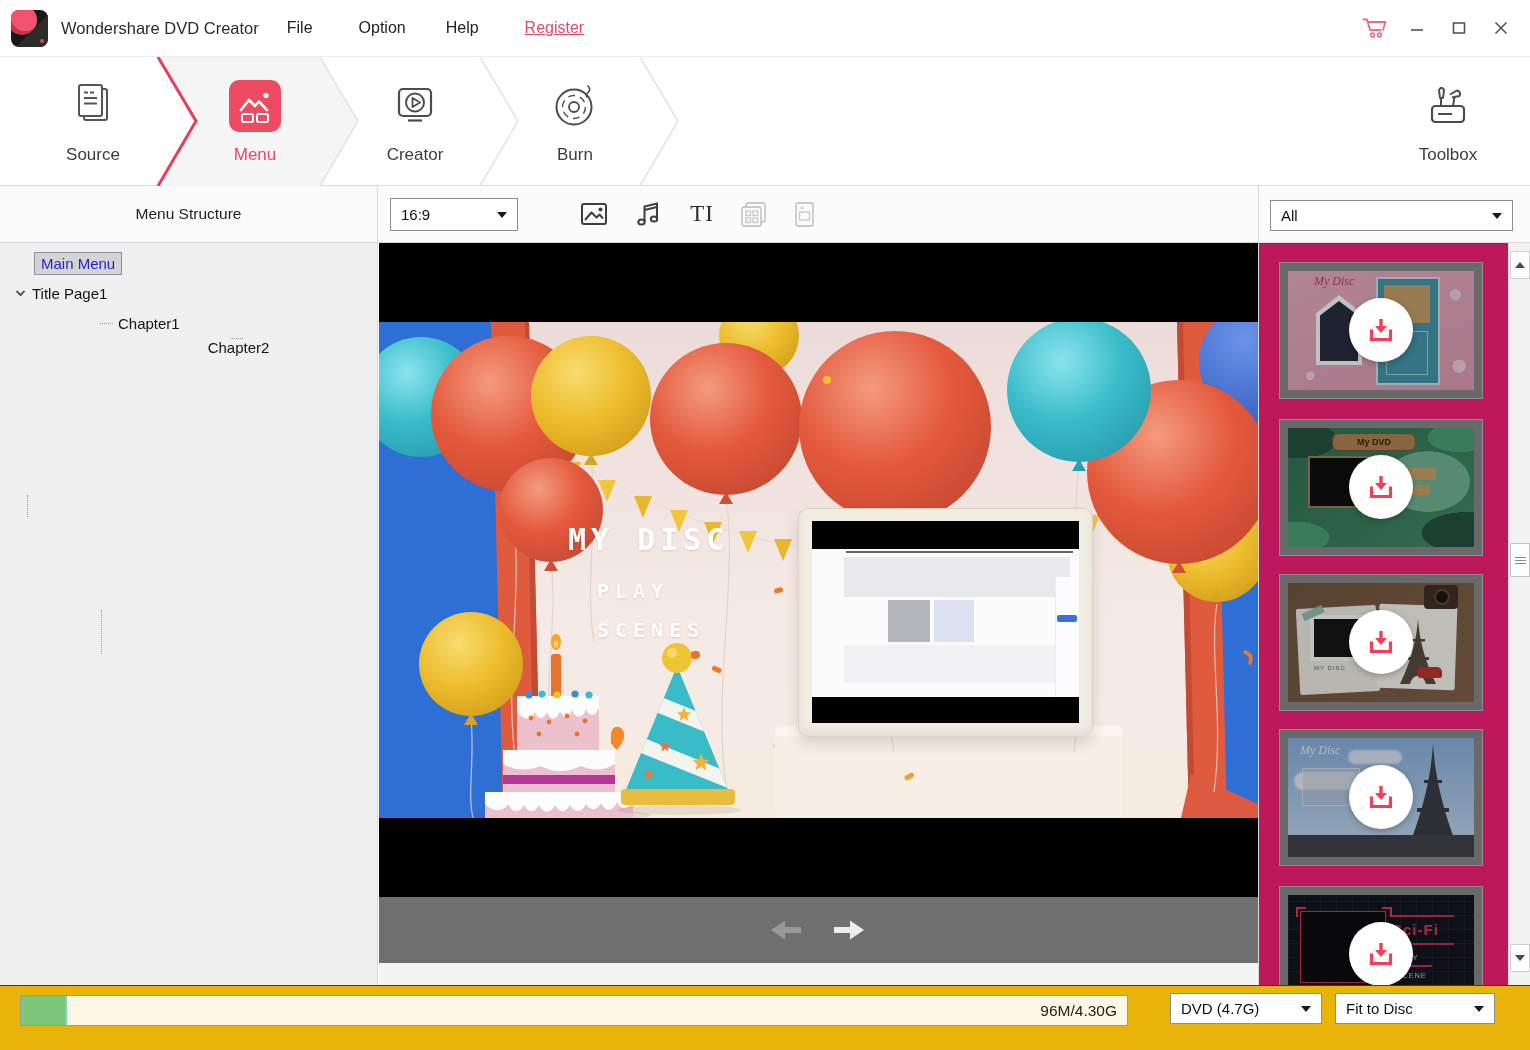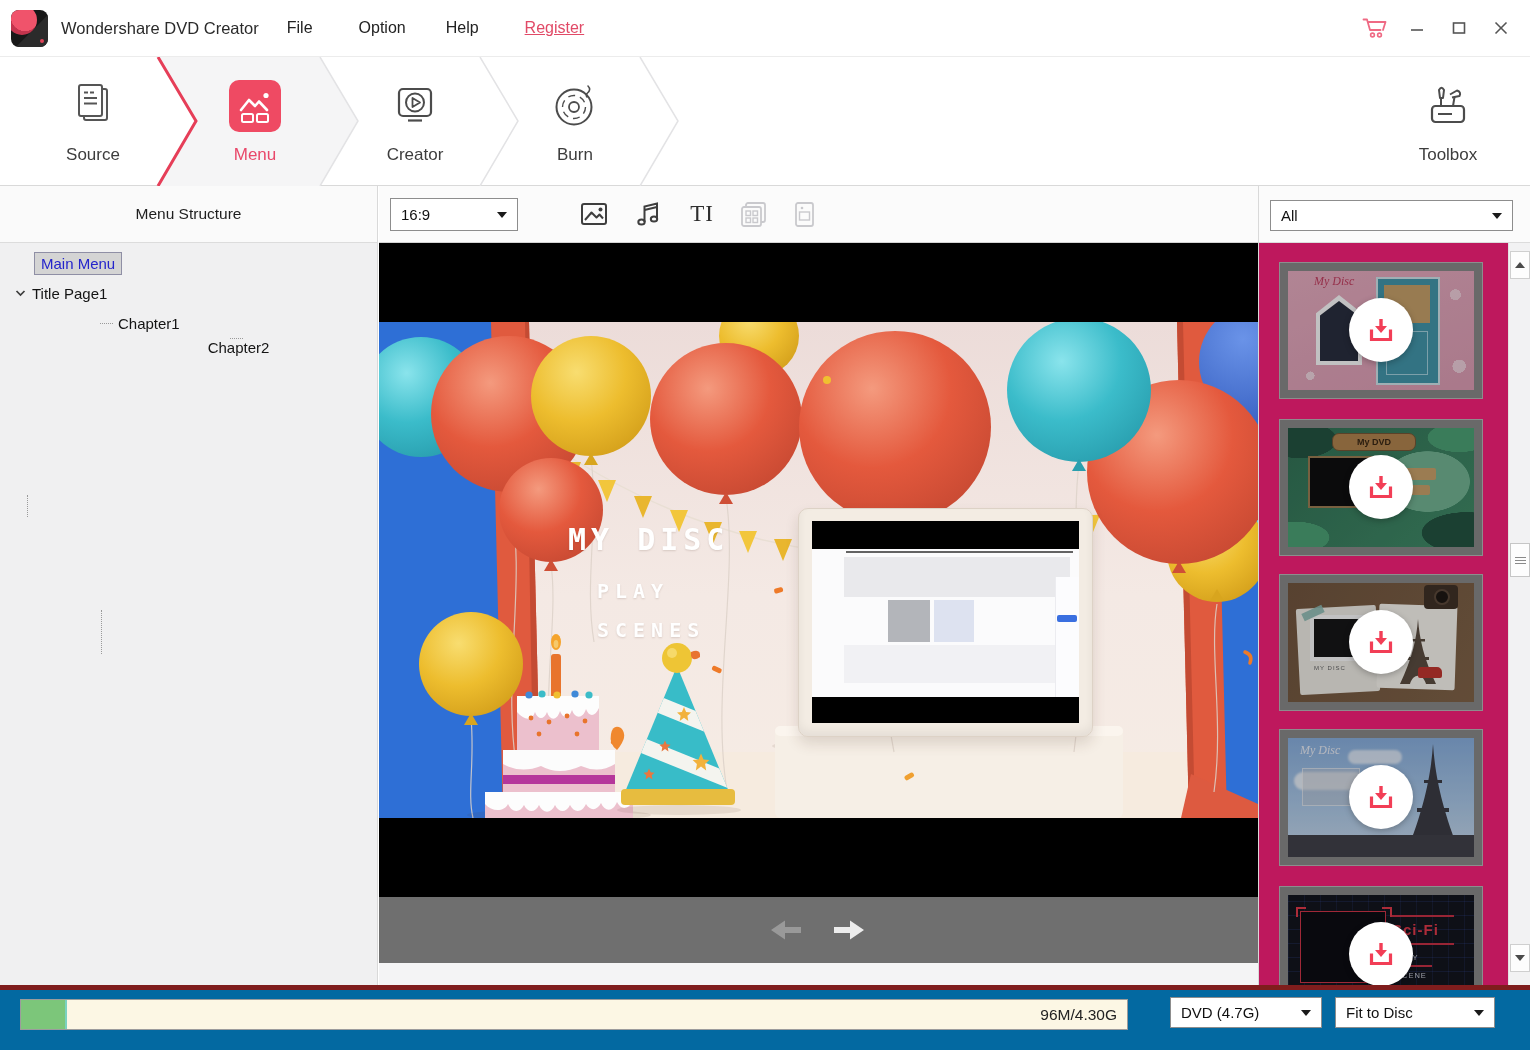--- a/index.html
+++ b/index.html
@@ -144,21 +144,21 @@
   
   .scrollbar { position:absolute; right:0; top:57px; width:22px; height:742px; background:#f2f2f3; border-left:1px solid #e2e2e2; }
   .sb-btn { position:absolute; left:1px; width:20px; height:28px; background:#fdfdfd; border:1px solid #cfcfcf; display:flex; align-items:center; justify-content:center; cursor:pointer; }
   .sb-up { top:8px; } .sb-down { bottom:13px; }
   .tri-up { border-left:5px solid transparent; border-right:5px solid transparent; border-bottom:6px solid #4a4a4a; }
   .tri-down { border-left:5px solid transparent; border-right:5px solid transparent; border-top:6px solid #4a4a4a; }
   .sb-thumb { position:absolute; left:1px; top:300px; width:20px; height:34px; background:#fdfdfd; border:1px solid #c6c6c6; display:flex; flex-direction:column; align-items:center; justify-content:center; gap:2px; cursor:pointer; }
   .sb-grip { width:11px; height:1px; background:#8a8a8a; }
 
   
-  .statusbar { position:absolute; left:0; top:985px; width:1530px; height:65px; background:#0369a1; border-top:5px solid #7f1d1d; }
+  .statusbar { position:absolute; left:0; top:985px; width:1530px; height:65px; background:#eab308; border-top:1px solid #7f1d1d; }
   .progress { position:absolute; left:20px; top:9px; width:1108px; height:31px; background:#fcf7e4; border:1px solid #9c9c9c; }
   .progress-fill { position:absolute; left:0; top:0; bottom:0; width:46px; background:#7cc67a; border-right:2px solid #7ad2c0; }
   .progress-label { position:absolute; right:10px; top:0; bottom:0; display:flex; align-items:center; font-size:15.5px; color:#222; }
   .dd-disc { position:absolute; left:1170px; top:7px; width:152px; height:31px; }
   .dd-fit { position:absolute; left:1335px; top:7px; width:160px; height:31px; }
 </style>
 </head>
 <body>
 
 <div class="app">

